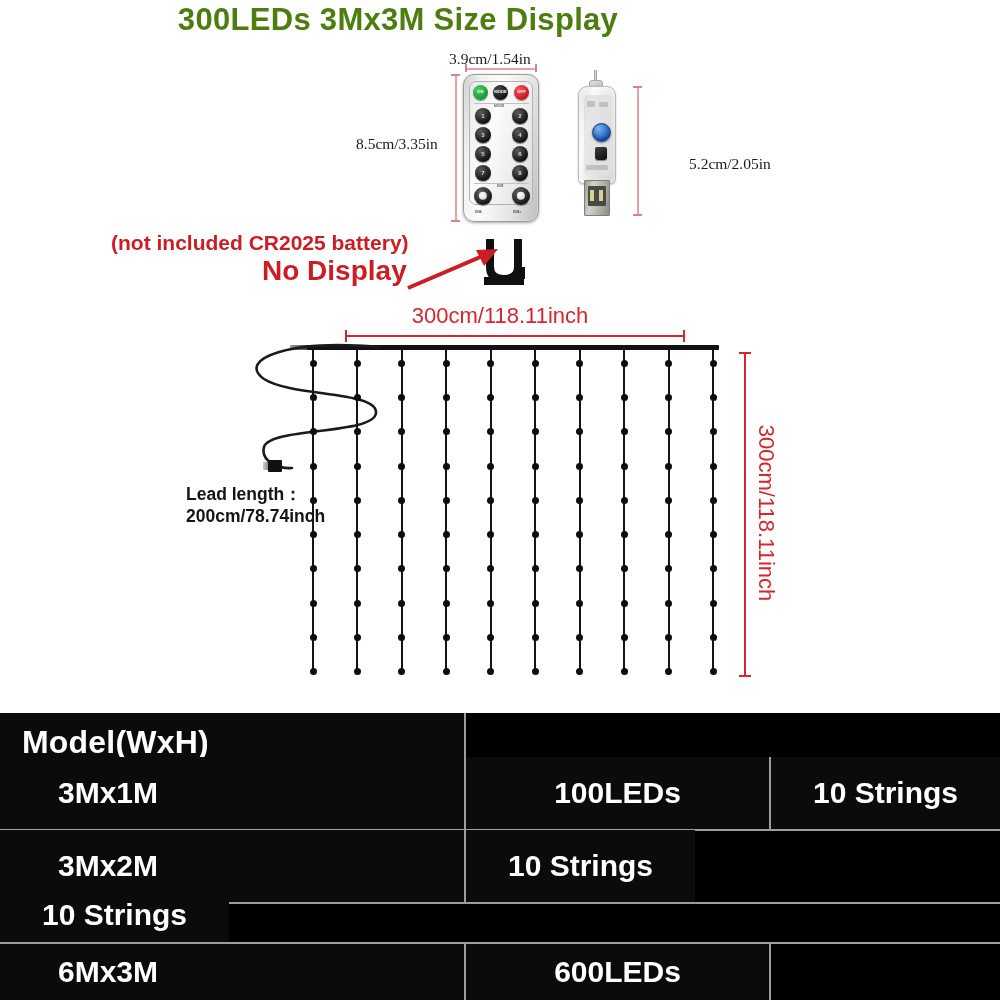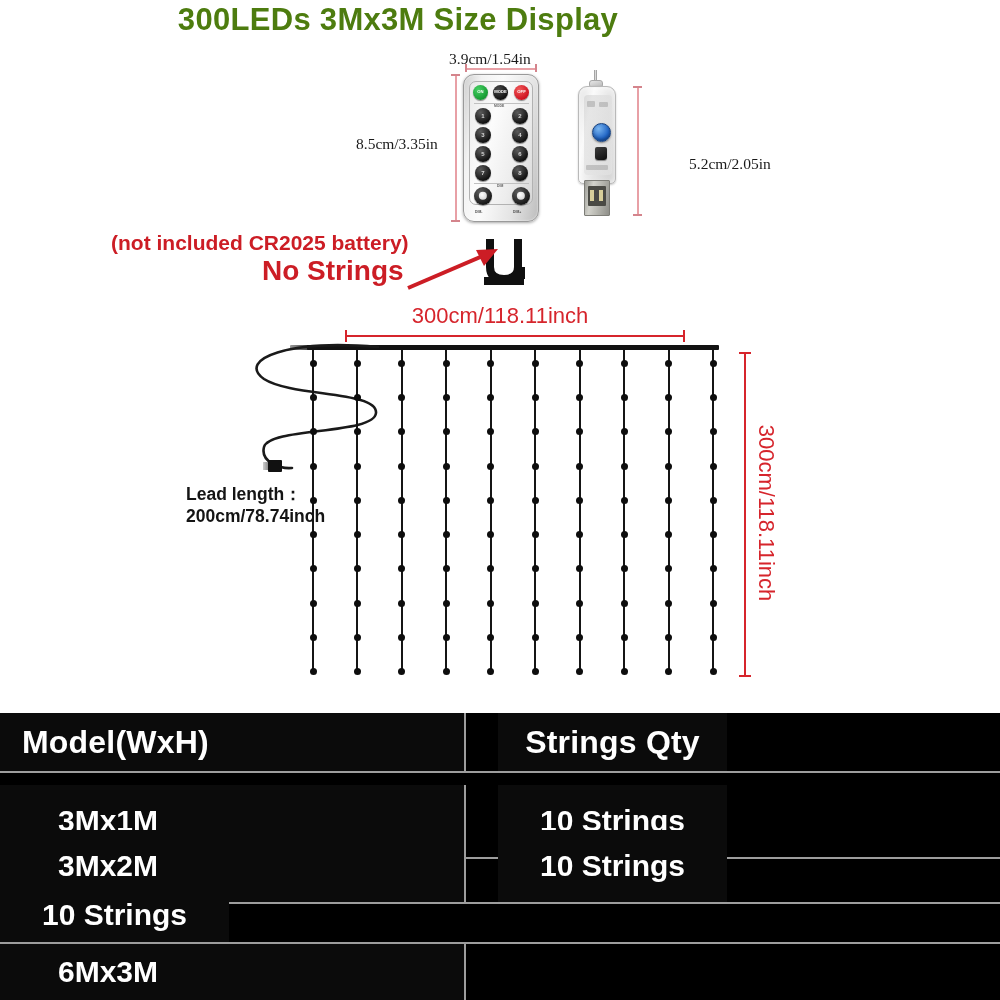--- a/index.html
+++ b/index.html
@@ -174,21 +174,21 @@
     font-family:"Liberation Sans",sans-serif;
   }
 
   
   #spec-table{
     position:absolute;left:0;top:713px;width:1000px;height:287px;
     background:#000;
   }
   .trow{
     position:absolute;left:0;width:1000px;display:flex;
-    border-bottom:2px solid #9d9d9d;box-sizing:border-box;gap:32px;
+    border-bottom:2px solid #9d9d9d;box-sizing:border-box;
   }
   .trow:last-child{border-bottom:none;}
   .tcell{
     background:#0b0b0b;color:#fff;display:flex;align-items:center;
     box-sizing:border-box;height:100%;
     font-family:"Liberation Sans",sans-serif;
   }
   .c0{width:466px;border-right:2px solid #9d9d9d;padding-left:22px;justify-content:flex-start;}
   .c1{width:305px;border-right:2px solid #9d9d9d;justify-content:center;}
   .c2{width:229px;justify-content:center;}
@@ -285,21 +285,21 @@
     </div>
   </div>
 </div>
 
 <div class="dim-serif" style="left:648px;top:155px;margin-left:41px;">5.2cm/2.05in</div>
 <div class="dimline-red v" style="left:637px;top:86px;height:130px;"></div>
 <div class="cap" style="left:633px;top:86px;width:9px;height:2px;"></div>
 <div class="cap" style="left:633px;top:214px;width:9px;height:2px;"></div>
 
 <div id="not-included">(not included CR2025 battery)</div>
-<div id="no-battery">No Strings</div>
+<div id="no-battery">No Display</div>
 
 <svg id="batt-clip" viewBox="0 0 52 52">
   <path d="M8 2 L8 30 Q8 46 26 46 Q44 46 44 30 L44 2 L36 2 L36 30 Q36 38 26 38 Q16 38 16 30 L16 2 Z" fill="#101010"></path>
   <rect x="6" y="40" width="40" height="8" fill="#101010"></rect>
   <rect x="40" y="30" width="7" height="12" fill="#101010"></rect>
 </svg>
 
 <svg id="arrow-svg" viewBox="0 0 110 55">
   <line x1="8" y1="48" x2="92" y2="12" stroke="#cc1d25" stroke-width="4"></line>
   <polygon points="98,9 76,10 84,26" fill="#cc1d25"></polygon>
@@ -436,33 +436,34 @@
       <div class="led" style="left: 709.5px; top: 265.333px;"></div>
       <div class="led" style="left: 709.5px; top: 299.556px;"></div>
       <div class="led" style="left: 709.5px; top: 333.778px;"></div>
       <div class="led" style="left: 709.5px; top: 368px;"></div>
     </div>
 </div>
 
 <div id="spec-table">
   <div class="trow hdr" style="top:0px;height:60px;">
     <div class="tcell c0">Model(WxH)</div>
-    <div class="tcell c2">Strings Qty</div>
-  </div>
-
-  <div class="trow body" style="top:72px;height:74px;">
+  </div>
+
+  <div class="trow body" style="top:44px;height:74px;">
     <div class="tcell c0">3Mx1M</div>
+    <div class="tcell c1">100LEDs</div>
     <div class="tcell c2">10 Strings</div>
   </div>
 
   <div class="trow body" style="top:117px;height:74px;">
     <div class="tcell c0">3Mx2M</div>
     <div class="tcell c2">10 Strings</div>
   </div>
 
   <div class="trow body" style="top:174px;height:57px;">
     <div class="tcell c2">10 Strings</div>
   </div>
 
   <div class="trow body" style="top:231px;height:56px;">
     <div class="tcell c0">6Mx3M</div>
+    <div class="tcell c1">600LEDs</div>
   </div>
 </div>
 
 </body></html>

